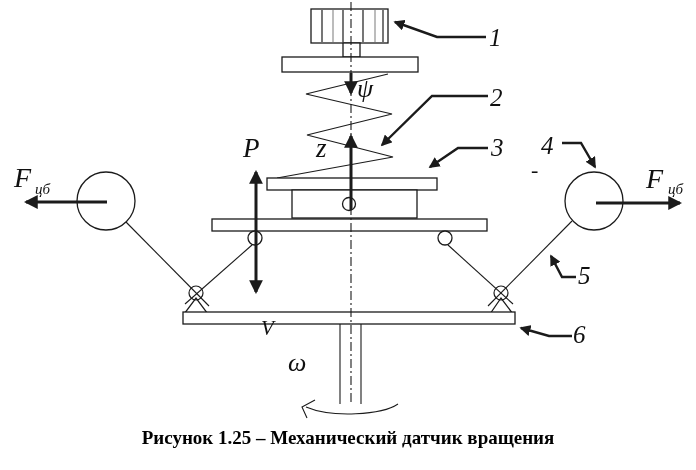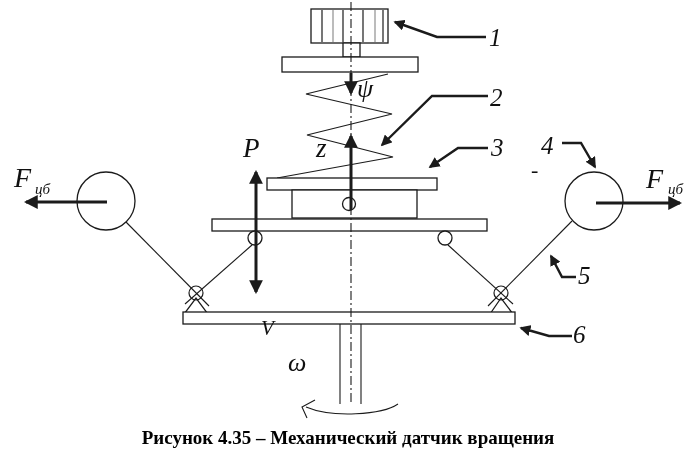--- a/index.html
+++ b/index.html
@@ -139,14 +139,14 @@
     <text class="t-it" x="261" y="335" font-size="21">V</text>
     <text class="t-it" x="288" y="371" font-size="26">ω</text>
     <text class="t-it" x="531" y="177" font-size="22">-</text>
 
     <g>
       <path class="thin" d="M398,404 C382,415 332,418 306,407"></path>
       <polyline class="thin" points="315,400 302,407 307,418"></polyline>
     </g>
   </svg>
 
-  <div class="caption">Рисунок 4.35 – Механический датчик вращения</div>
+  <div class="caption">Рисунок 1.25 – Механический датчик вращения</div>
 </div>
 
 </body></html>

